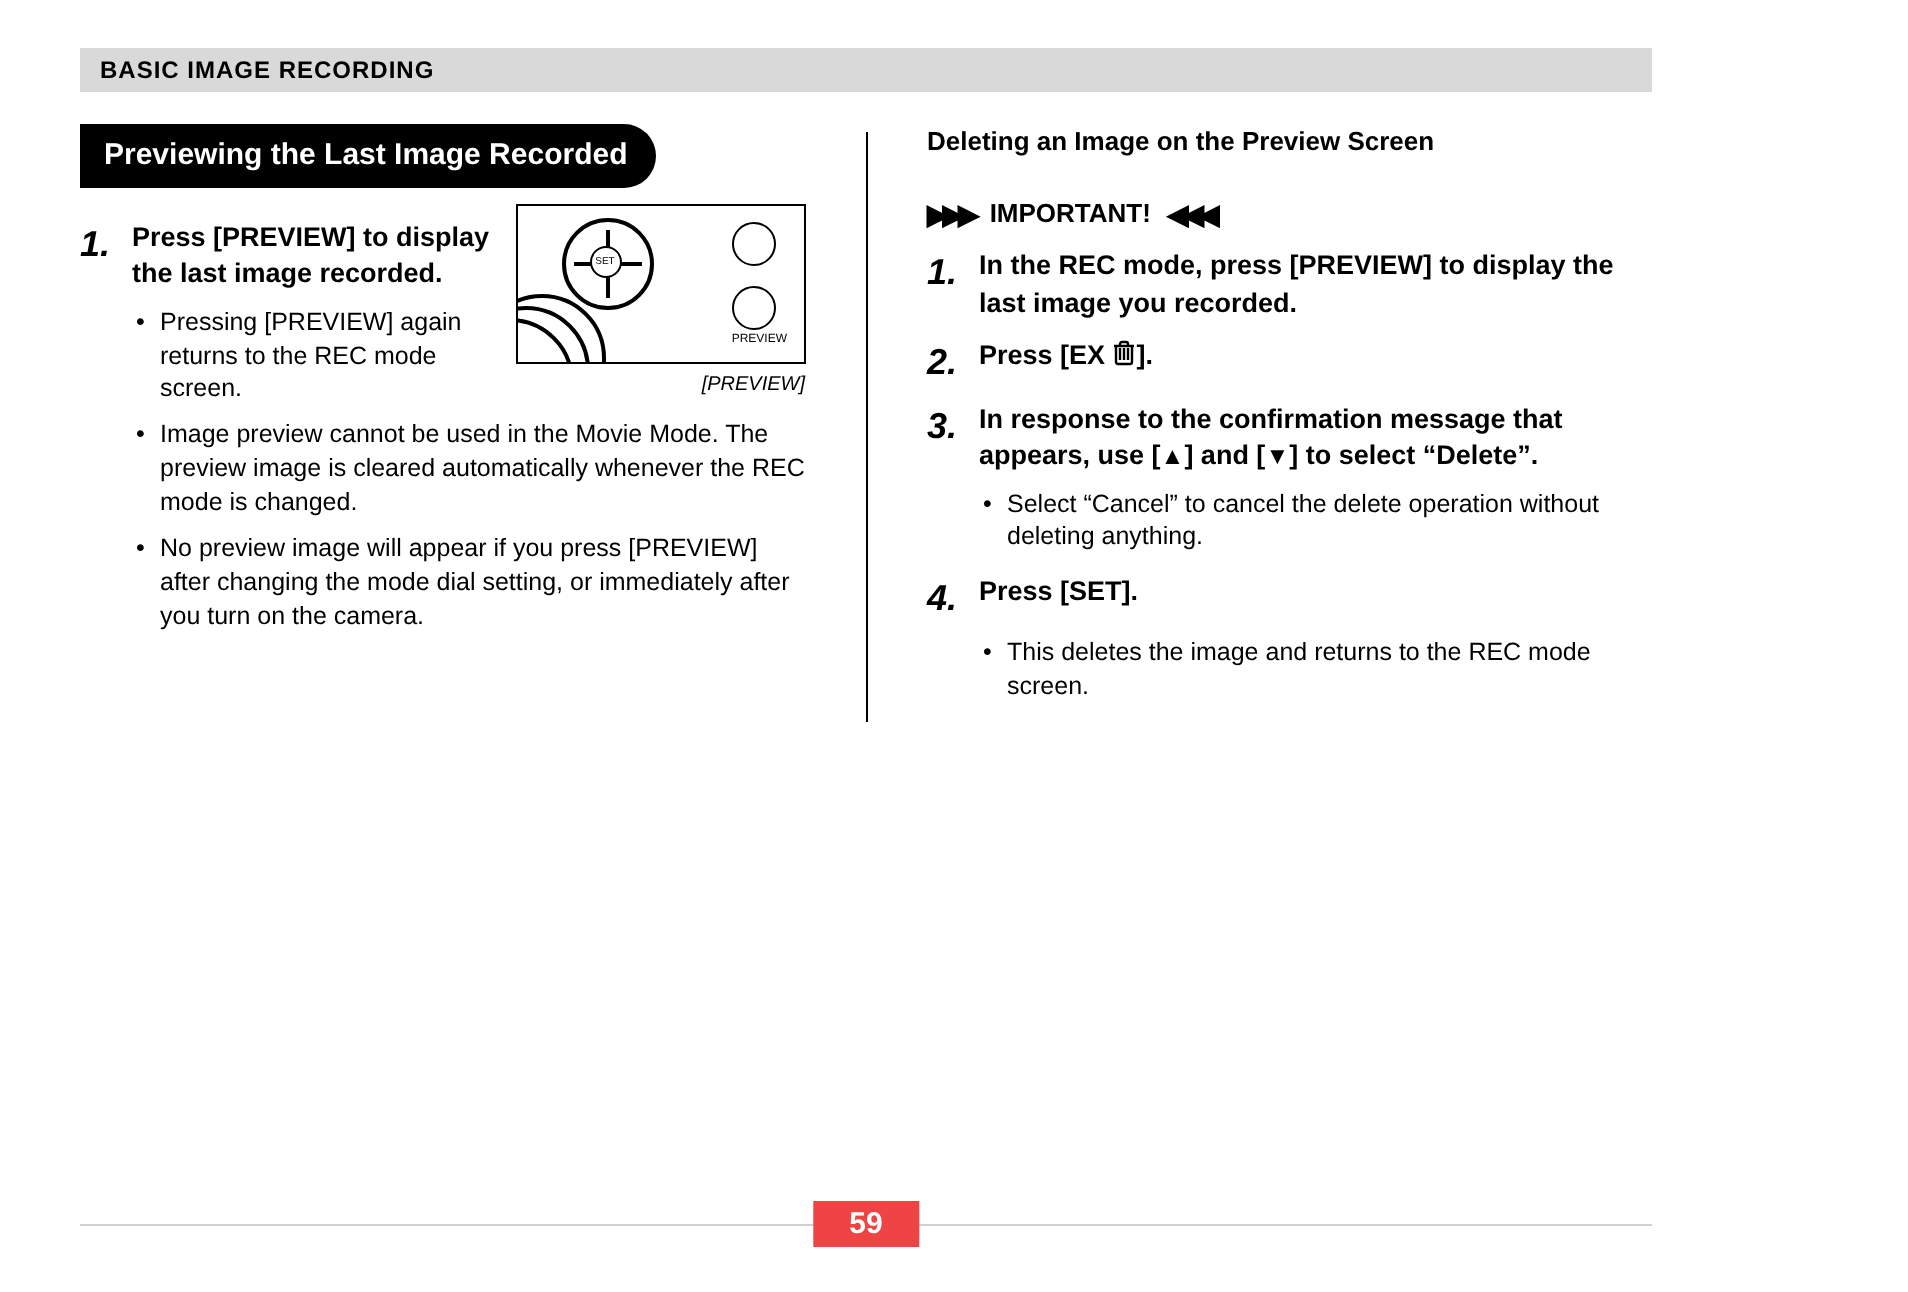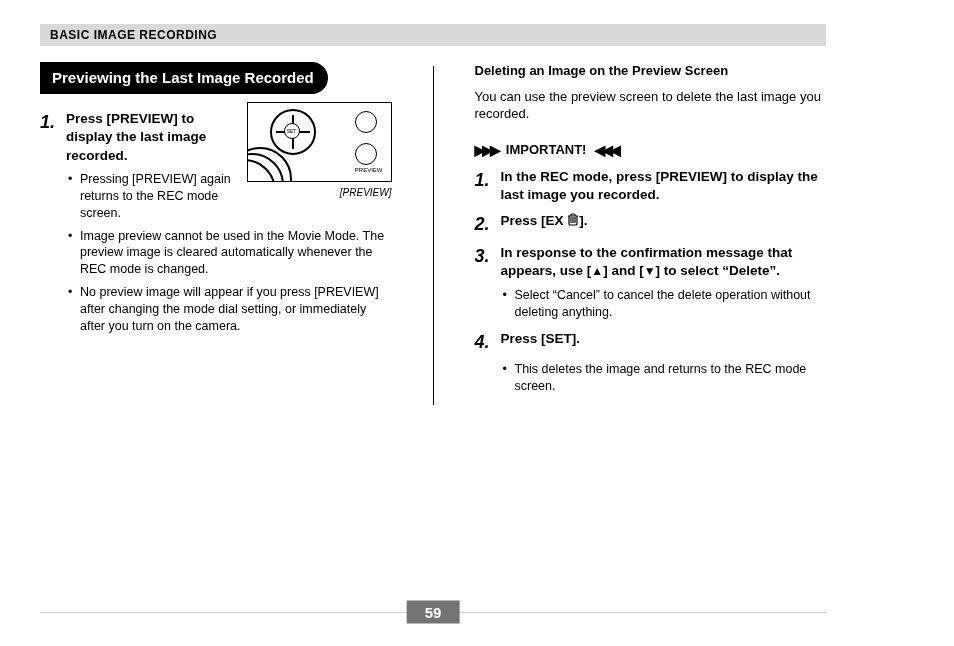--- a/index.html
+++ b/index.html
@@ -1,18 +1,18 @@
 <!DOCTYPE html>
 <html><head>
 <meta charset="utf-8">
 <style>
   html,body{margin:0;padding:0;background:#fff;font-family:Helvetica,Arial,sans-serif;color:#000}
   .page{width:866px;height:646px;box-sizing:border-box;padding:24px 40px 0 40px;position:relative}
   .header-bar{background:#d9d9d9;padding:4px 10px;font-size:12px;font-weight:bold;letter-spacing:.5px}
-  .cols{margin-top:16px;display:flex;gap:15px}
+  .cols{margin-top:16px;display:flex;gap:4px}
   .col{flex:1;font-size:13px;line-height:1.35}
   .col-left{padding-right:26px}
   .col-right{padding-left:26px}
   .vline{width:1px;background:#000;margin-top:4px}
   .pill{display:inline-block;background:#000;color:#fff;font-weight:bold;font-size:15px;
         padding:6px 14px 6px 12px;border-radius:0 16px 16px 0;margin-bottom:8px}
   .intro{margin:4px 0 18px 0}
   .sec-title{font-size:13px;font-weight:bold;margin:0 0 8px 0}
   .step{display:flex;margin:8px 0 6px 0}
   .step-num{font-size:18px;font-weight:bold;font-style:italic;width:26px;flex:none}
@@ -22,21 +22,21 @@
   .bullets li::before{content:"•";position:absolute;left:0}
   .figbox{float:right;width:145px;margin-left:8px;margin-bottom:4px;text-align:right}
   .fig{border:1px solid #000;height:78px;position:relative;overflow:hidden;background:#fff}
   .figcap{font-size:10px;font-style:italic;margin-top:4px}
   .imp-line{display:flex;align-items:center;gap:8px;margin:18px 0 4px 0;font-weight:bold}
   .chev{letter-spacing:-3px;font-size:14px}
   .chev.left{letter-spacing:-3px}
   .footer{position:absolute;left:40px;right:40px;bottom:22px;height:24px}
   .footer .line{position:absolute;left:0;right:0;top:50%;height:1px;background:#cfcfcf}
   .footer .pn{position:absolute;left:50%;top:50%;transform:translate(-50%,-50%);
-              background:#737373;color:#fff;font-weight:bold;font-size:15px;padding:3px 18px}
+              background:#ef4444;color:#fff;font-weight:bold;font-size:15px;padding:3px 18px}
   .tri{display:inline-block;font-size:12px;line-height:1;vertical-align:baseline}
   .trash-icon{display:inline-block;width:12px;vertical-align:-1px}
   .step1-wrap{overflow:hidden}
   
   .fig .pad{position:absolute;left:22px;top:6px;width:42px;height:42px;border:2px solid #000;border-radius:50%}
   .fig .pad::before,.fig .pad::after{content:"";position:absolute;background:#000}
   .fig .pad::before{left:50%;top:4px;width:2px;height:34px;transform:translateX(-50%)}
   .fig .pad::after{top:50%;left:4px;height:2px;width:34px;transform:translateY(-50%)}
   .fig .setbtn{position:absolute;left:36px;top:20px;width:14px;height:14px;border:1.5px solid #000;border-radius:50%;
                font-size:5px;text-align:center;line-height:14px;background:#fff}
@@ -83,21 +83,20 @@
           <li>Image preview cannot be used in the Movie Mode. The preview image is cleared automatically whenever the REC mode is changed.</li>
           <li>No preview image will appear if you press [PREVIEW] after changing the mode dial setting, or immediately after you turn on the camera.</li>
         </ul>
       </div>
     </div>
 
     <div class="vline"></div>
 
     <div class="col col-right">
       <div class="sec-title">Deleting an Image on the Preview Screen</div>
-      <div class="intro">You can use the preview screen to delete the last image you recorded.</div>
 
       <div class="imp-line">
         <span class="chev">▶▶▶</span>
         <span>IMPORTANT!</span>
         <span class="chev left">◀◀◀</span>
       </div>
 
       <div class="step">
         <div class="step-num">1.</div>
         <div class="step-body">In the REC mode, press [PREVIEW] to display the last image you recorded.</div>

